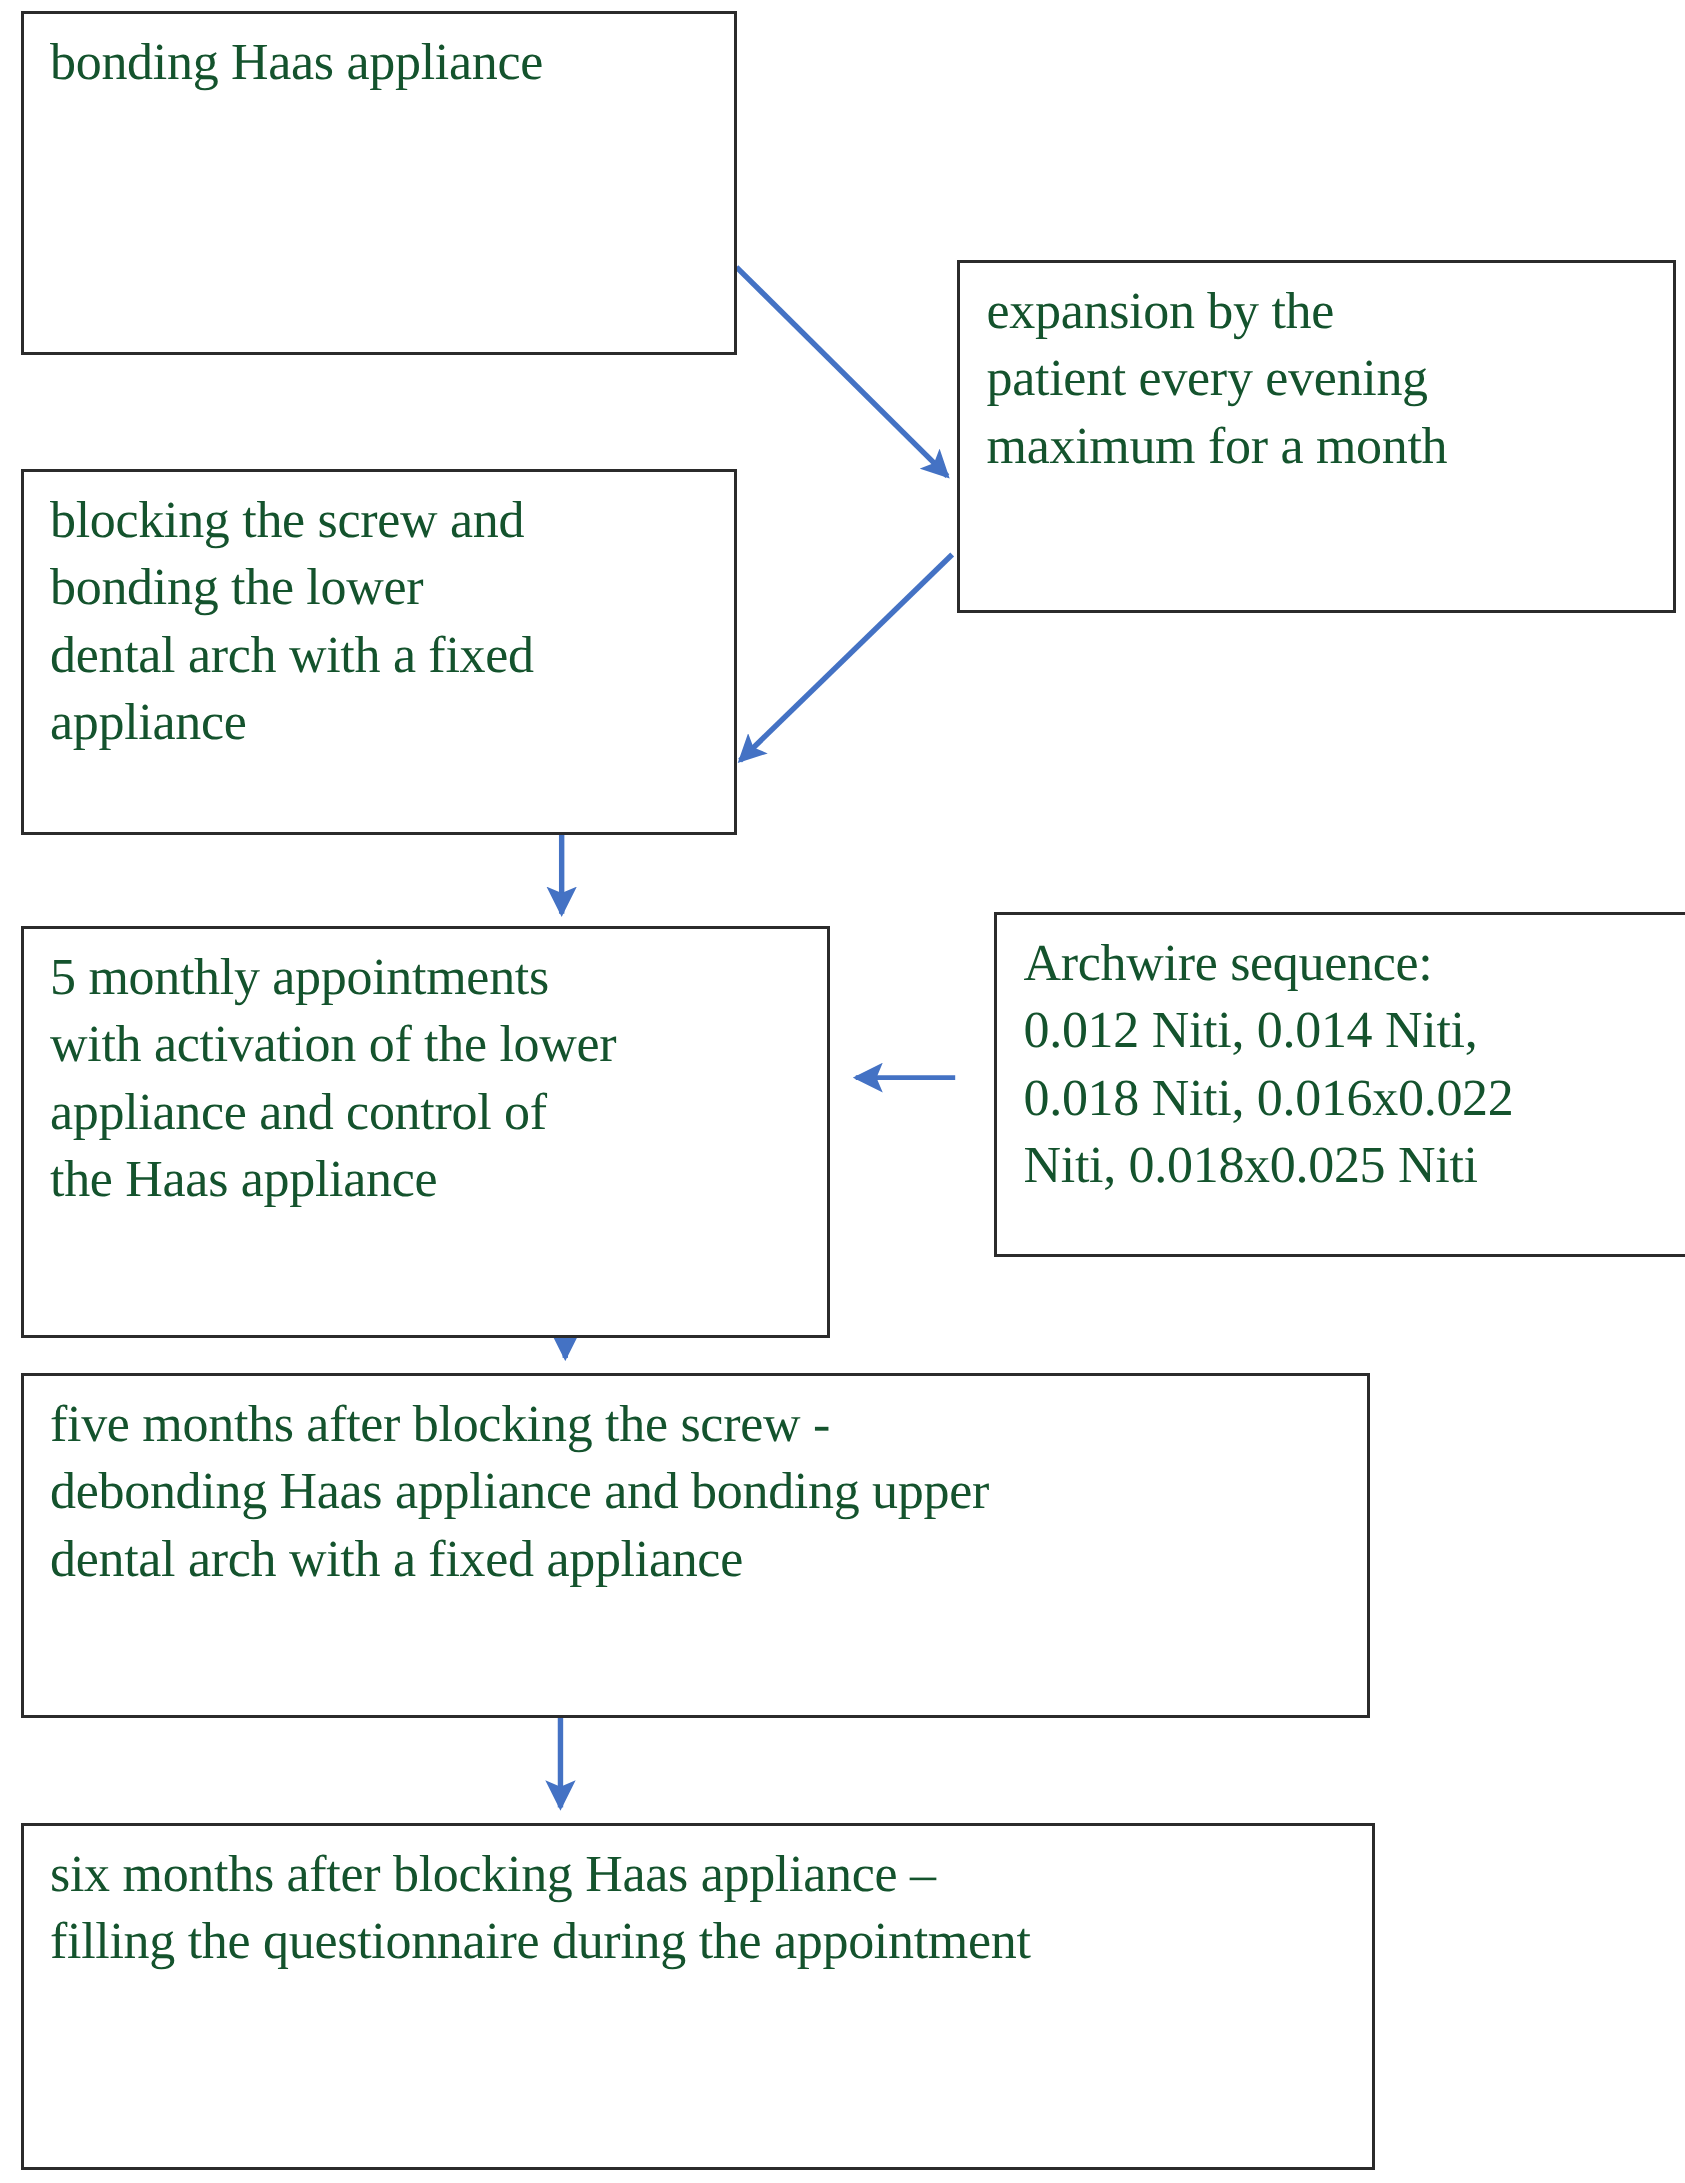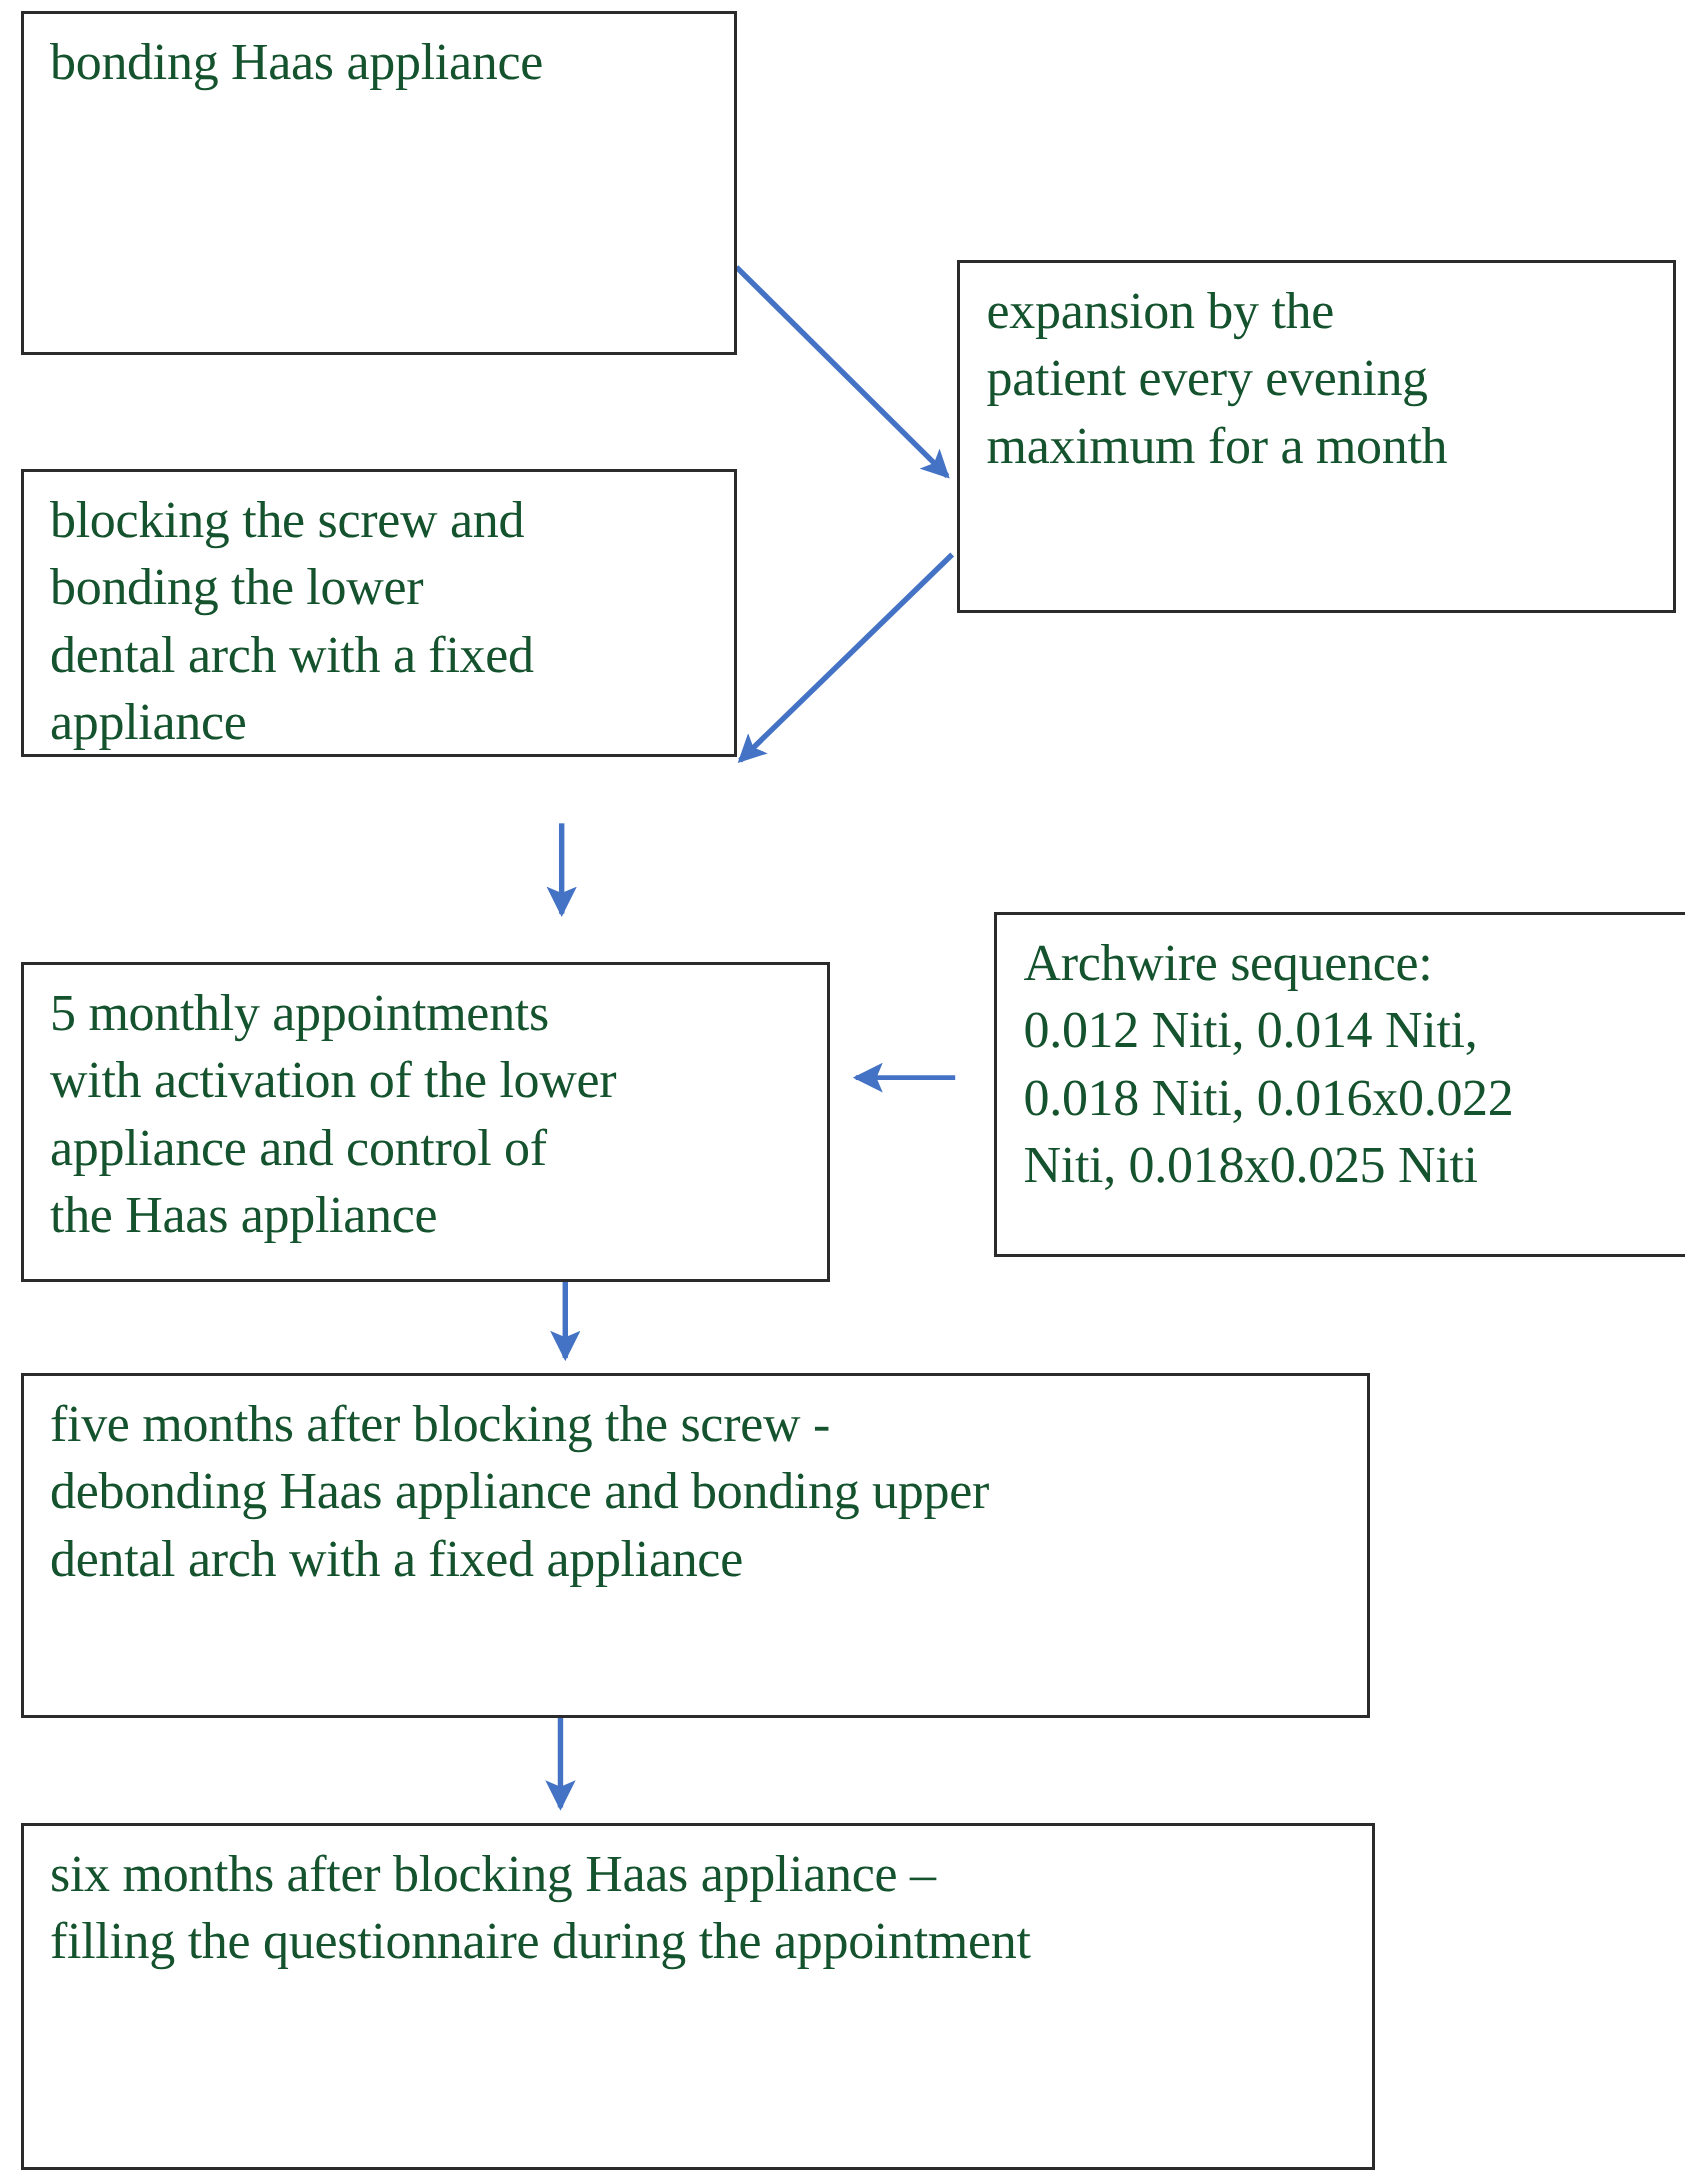--- a/index.html
+++ b/index.html
@@ -83,28 +83,28 @@
   <div class="flow-box" id="node-0" style="left: 20.5px; top: 11px; width: 716px; height: 344px; border-color: rgb(43, 43, 43); background: rgb(255, 255, 255);">
     <div class="flow-box-text">bonding Haas appliance</div>
   </div>
 
   <div class="flow-box" id="node-1" style="left: 957px; top: 260px; width: 719px; height: 353px; border-color: rgb(43, 43, 43); background: rgb(255, 255, 255);">
     <div class="flow-box-text">expansion by the
 patient every evening
 maximum for a month</div>
   </div>
 
-  <div class="flow-box" id="node-2" style="left: 20.5px; top: 469px; width: 716px; height: 288px; border-color: rgb(43, 43, 43); background: rgb(255, 255, 255);">
+  <div class="flow-box" id="node-2" style="left: 20.5px; top: 469px; width: 716px; height: 366px; border-color: rgb(43, 43, 43); background: rgb(255, 255, 255);">
     <div class="flow-box-text">blocking the screw and
 bonding the lower
 dental arch with a fixed
 appliance</div>
   </div>
 
-  <div class="flow-box" id="node-3" style="left: 20.5px; top: 926px; width: 809px; height: 320px; border-color: rgb(43, 43, 43); background: rgb(255, 255, 255); margin-top: 36px;">
+  <div class="flow-box" id="node-3" style="left: 20.5px; top: 926px; width: 809px; height: 412px; border-color: rgb(43, 43, 43); background: rgb(255, 255, 255);">
     <div class="flow-box-text">5 monthly appointments
 with activation of the lower
 appliance and control of
 the Haas appliance</div>
   </div>
 
   <div class="flow-box" id="node-4" style="left: 957px; top: 912px; width: 719px; height: 345px; border-color: rgb(43, 43, 43); background: rgb(255, 255, 255); margin-left: 37px;">
     <div class="flow-box-text">Archwire sequence:
 0.012 Niti, 0.014 Niti,
 0.018 Niti, 0.016x0.022

